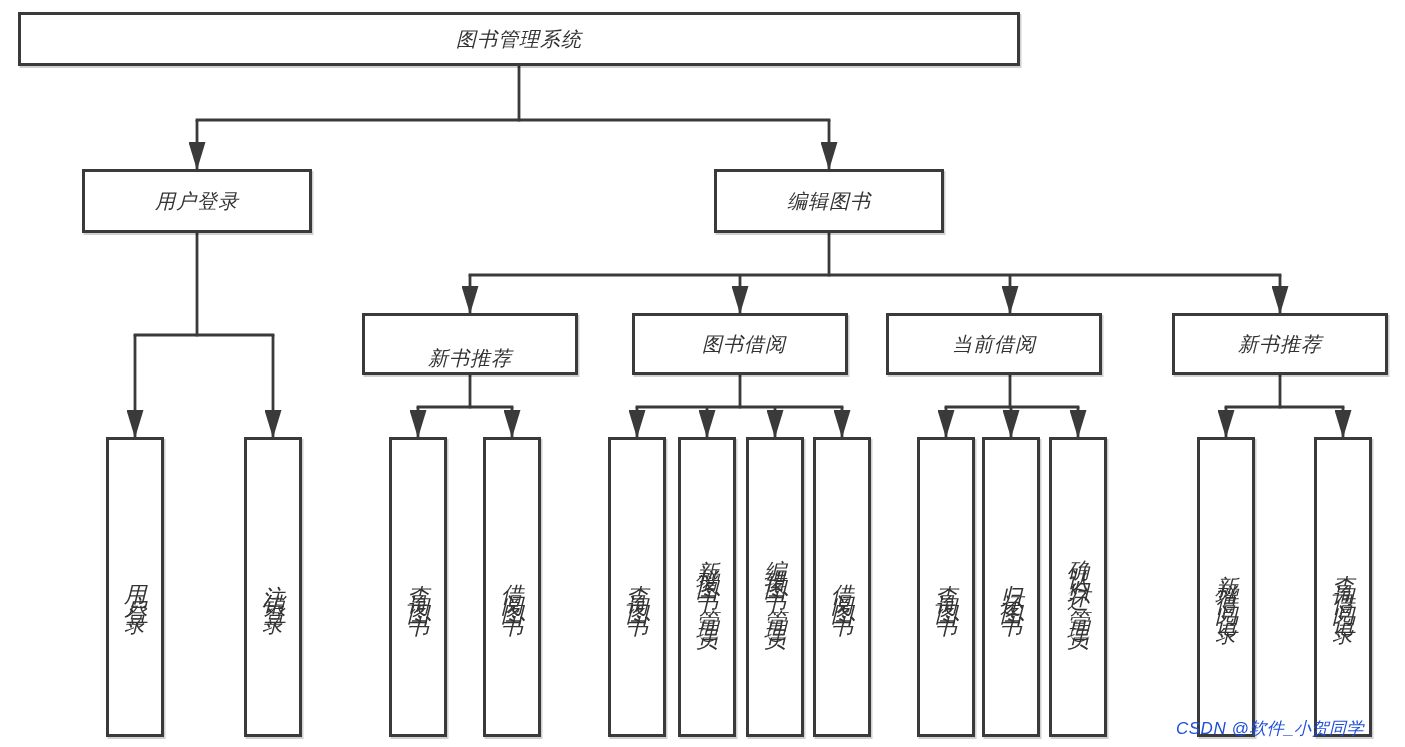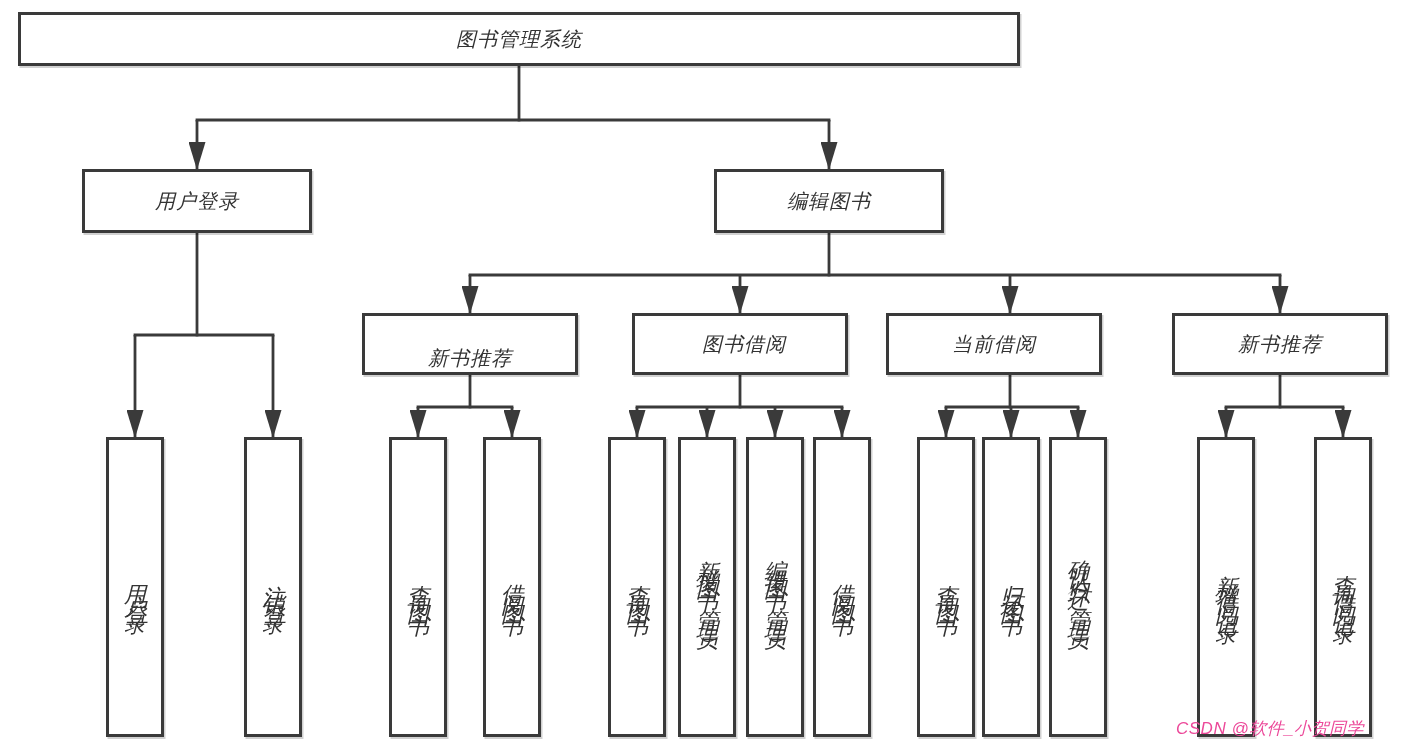--- a/index.html
+++ b/index.html
@@ -33,21 +33,21 @@
     writing-mode: vertical-rl;
     text-orientation: mixed;
     font-size: 22px;
     letter-spacing: 10px;
     line-height: 1;
   }
   .watermark {
     position: absolute;
     left: 1176px; top: 717px;
     font-size: 17px;
-    color: #ec4899;
+    color: #1d4ed8;
     letter-spacing: 0.5px;
     z-index: 5;
     white-space: nowrap;
   }
 </style>
 </head>
 <body>
 
 <div id="canvas">
 

